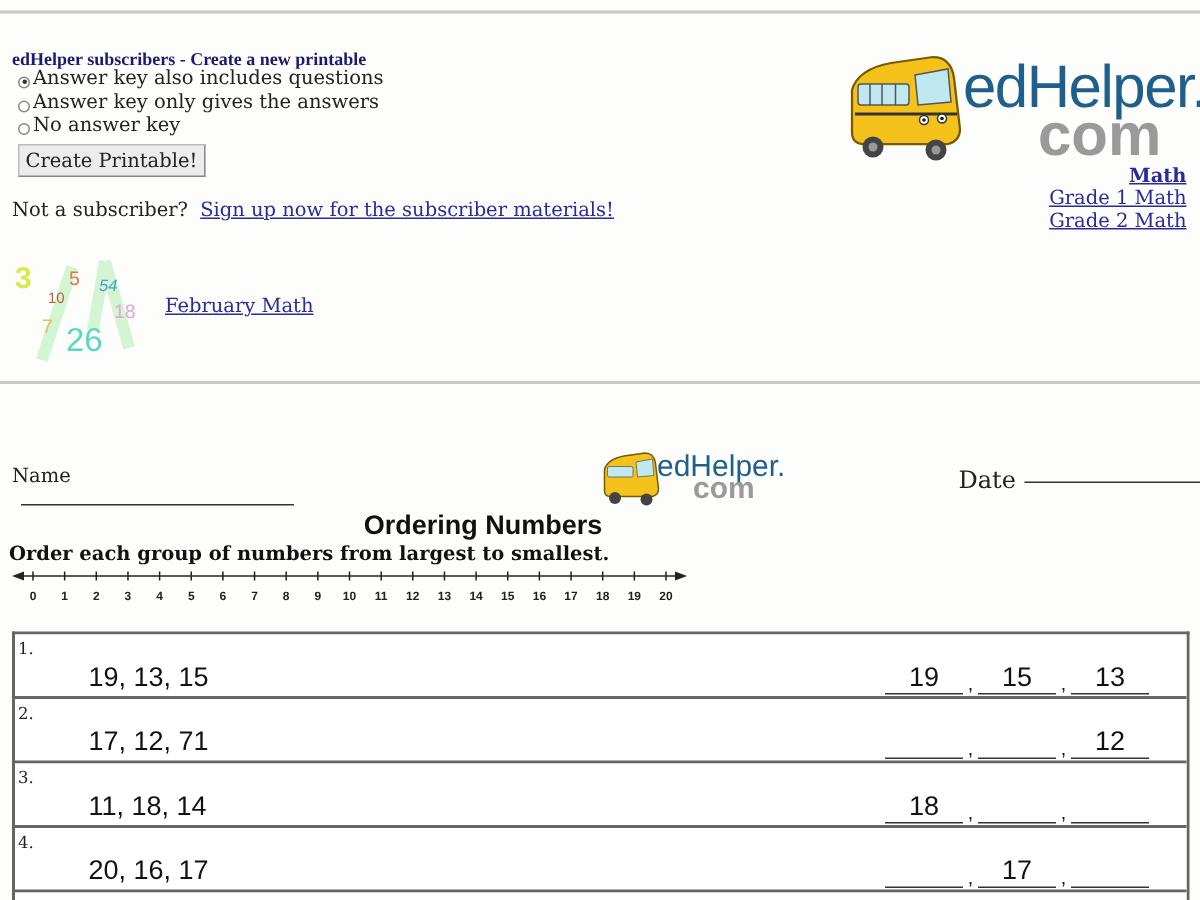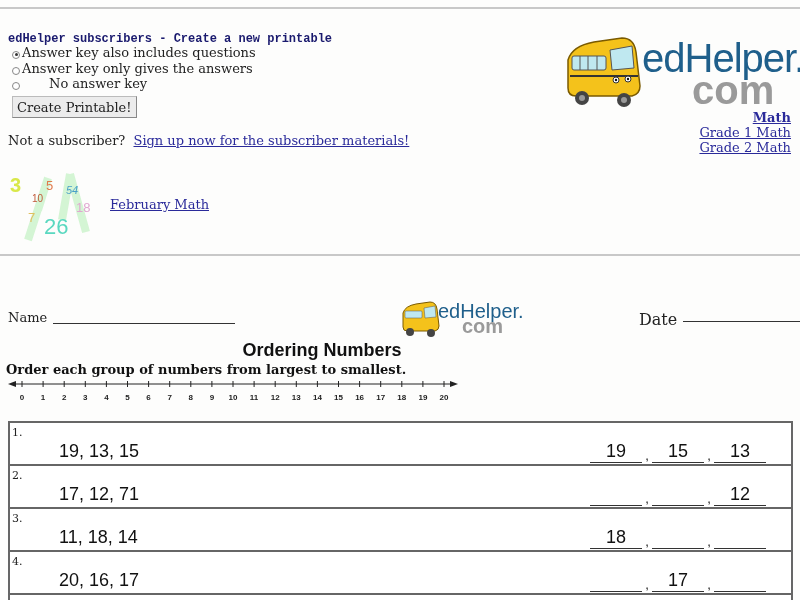--- a/index.html
+++ b/index.html
@@ -1,33 +1,33 @@
 <!DOCTYPE html>
 <html><head>
   <meta charset="utf-8">
   <style>
     * { box-sizing: border-box; margin: 0; padding: 0; }
     html, body { width: 800px; height: 600px; overflow: hidden; background: #fdfdfc; }
     body { font-family: "DejaVu Serif", serif; color: #222; position: relative; }
     .hr { position: absolute; left: 0; width: 800px; height: 2px; background: #c8c8c8; }
-    .sub-title { position: absolute; left: 8px; top: 32px; font-family: Liberation Mono, monospace; font-weight: bold; font-size: 12px; color: #1a1a6e; }
+    .sub-title { position: absolute; left: 8px; top: 32px; font-family: Liberation Serif, serif; font-weight: bold; font-size: 12px; color: #1a1a6e; }
     .radio-row { position: absolute; left: 12px; font-size: 13px; display: flex; align-items: center; }
     .radio { width: 8px; height: 8px; border: 1px solid #888; border-radius: 50%; margin-right: 2px; margin-top: 4px; position: relative; background: #fff; }
     .radio.checked::after { content: ""; position: absolute; left: 1.5px; top: 1.5px; width: 3px; height: 3px; border-radius: 50%; background: #333; }
     .btn { position: absolute; left: 12px; top: 96px; height: 22px; padding: 0 4px; font-family: "DejaVu Serif", serif; font-size: 13px; background: #ececec; border: 1px solid #bbb; border-right-color: #888; border-bottom-color: #888; color: #222; }
     .notsub { position: absolute; left: 8px; top: 133px; font-size: 13px; }
     .notsub a { color: #2a2a9a; text-decoration: underline; margin-left: 4px; }
     .logo-big { position: absolute; left: 564px; top: 34px; width: 230px; height: 80px; }
     .logo-text { position: absolute; font-family: "Liberation Sans", sans-serif; }
     .right-links { position: absolute; right: 9px; top: 110px; text-align: right; font-size: 13px; line-height: 15px; }
     .right-links a { display: block; color: #2a2a9a; text-decoration: underline; }
     .right-links a.bold { font-weight: bold; }
     .march-art { position: absolute; left: 8px; top: 170px; width: 90px; height: 72px; }
     .march-link { position: absolute; left: 110px; top: 197px; font-size: 13px; color: #2a2a9a; text-decoration: underline; }
-    .name-row { position: absolute; left: 8px; top: 310px; font-size: 13px; display: flex; align-items: center; }
+    .name-row { position: absolute; left: 8px; top: 310px; font-size: 13px; display: flex; align-items: flex-start; flex-direction: column; }
     .blank-line { display: inline-block; border-bottom: 1px solid #333; height: 12px; margin-left: 6px; }
     .date-row { position: absolute; left: 639px; top: 310px; font-size: 16px; display: flex; align-items: flex-start; }
     .logo-small { position: absolute; left: 400px; top: 300px; width: 115px; height: 40px; }
     .ws-title { position: absolute; left: 0; width: 644px; top: 340px; text-align: center; font-family: "Liberation Sans", sans-serif; font-weight: bold; font-size: 18px; color: #111; padding-left: 0; }
     .instr { position: absolute; left: 6px; top: 362px; font-weight: bold; font-size: 13px; color: #111; }
     .numline { position: absolute; left: 8px; top: 378px; width: 450px; height: 26px; }
     .problems { position: absolute; left: 8px; top: 421px; width: 785px; border: 2px solid #666; border-bottom: none; }
     .prob { position: relative; height: 43px; border-bottom: 2px solid #666; background: #fff; }
     .prob-num { position: absolute; left: 2px; top: 3px; font-size: 11px; color: #222; }
     .prob-vals { position: absolute; left: 49px; top: 18px; font-family: "Liberation Sans", sans-serif; font-size: 18px; color: #111; }
@@ -43,21 +43,21 @@
 <div class="sub-title">edHelper subscribers - Create a new printable</div>
 
 <div class="radio-row" style="top:45px;">
   <span class="radio checked"></span>
   <span>Answer key also includes questions</span>
 </div>
 <div class="radio-row" style="top:61px;">
   <span class="radio"></span>
   <span>Answer key only gives the answers</span>
 </div>
-<div class="radio-row" style="top:76px;gap:27px;">
+<div class="radio-row" style="top:76px;">
   <span class="radio"></span>
   <span>No answer key</span>
 </div>
 
 <button class="btn">Create Printable!</button>
 
 <div class="notsub">
   <span>Not a subscriber?</span>
   <a href="#">Sign up now for the subscriber materials!</a>
 </div>

